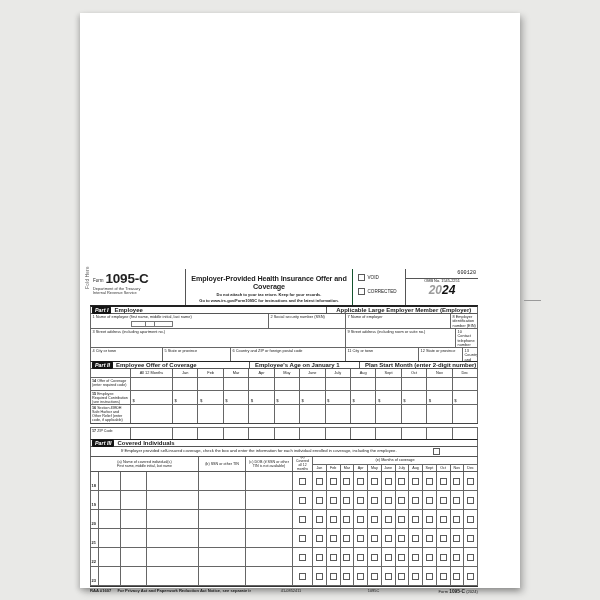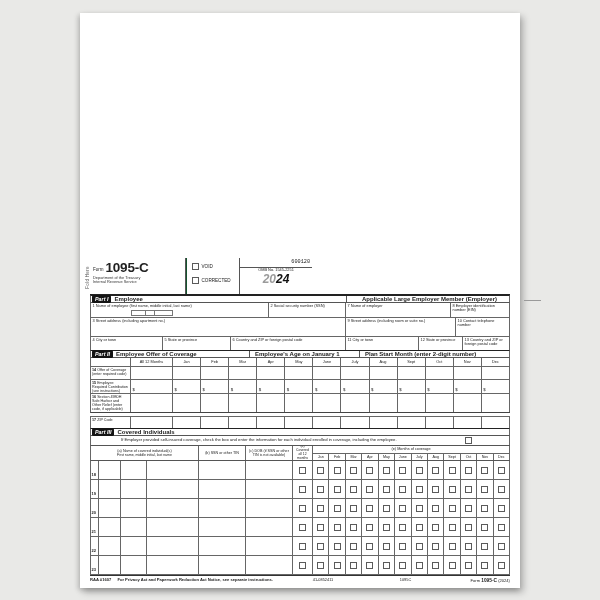--- a/index.html
+++ b/index.html
@@ -4,21 +4,21 @@
 <style>
   *{margin:0;padding:0;box-sizing:border-box}
   html,body{width:600px;height:600px;overflow:hidden}
   body{background:#e9e9e7;font-family:"Liberation Sans",sans-serif;position:relative;color:#222}
   .sheet{position:absolute;left:80px;top:13px;width:440px;height:575px;background:#fff;
          box-shadow:-2px 2px 5px rgba(0,0,0,.18), 3px 4px 7px rgba(0,0,0,.28)}
   .fold{position:absolute;left:-8px;top:262px;width:30px;text-align:center;font-size:4.5px;color:#555;
         transform:rotate(-90deg);letter-spacing:.3px;white-space:nowrap}
   .dashmark{position:absolute;left:524px;top:300px;width:17px;height:1px;background:#9a9a9a}
 
-  .form{position:absolute;left:10px;top:245px;width:420px;font-size:4px;line-height:1.15}
+  .form{position:absolute;left:10px;top:256px;width:388px;font-size:4px;line-height:1.15}
 
   
   .hdr{display:flex;height:37px;border-bottom:1.5px solid #222}
   .hdr-left{width:96px;border-right:1px solid #555;padding:2px 2px 0 3px}
   .formno{display:flex;gap:2px;align-items:flex-start}
   .form-word{font-size:4.5px;margin-top:7px}
   .form-number-big{font-size:13.5px;font-weight:bold;letter-spacing:-.2px}
   .dept{font-size:3.9px;color:#333}
   .hdr-center{flex:1;text-align:center;padding-top:6px}
   .h-title{font-size:7.2px;font-weight:bold;letter-spacing:-.1px}
@@ -114,20 +114,25 @@
 
     <div class="hdr">
       <div class="hdr-left">
         <div class="formno">
           <span class="form-word">Form</span>
           <span class="form-number-big">1095-C</span>
         </div>
         <div class="dept">Department of the Treasury</div>
         <div class="dept">Internal Revenue Service</div>
       </div>
+      <div class="hdr-center">
+        <div class="h-title">Employer-Provided Health Insurance Offer and Coverage</div>
+        <div class="h-sub">Do not attach to your tax return. Keep for your records.</div>
+        <div class="h-sub">Go to www.irs.gov/Form1095C for instructions and the latest information.</div>
+      </div>
       <div class="hdr-right">
         <div class="checks">
           <span class="chk">
             <span class="cb"></span>
             <span>VOID</span>
           </span>
           <span class="chk">
             <span class="cb"></span>
             <span>CORRECTED</span>
           </span>

